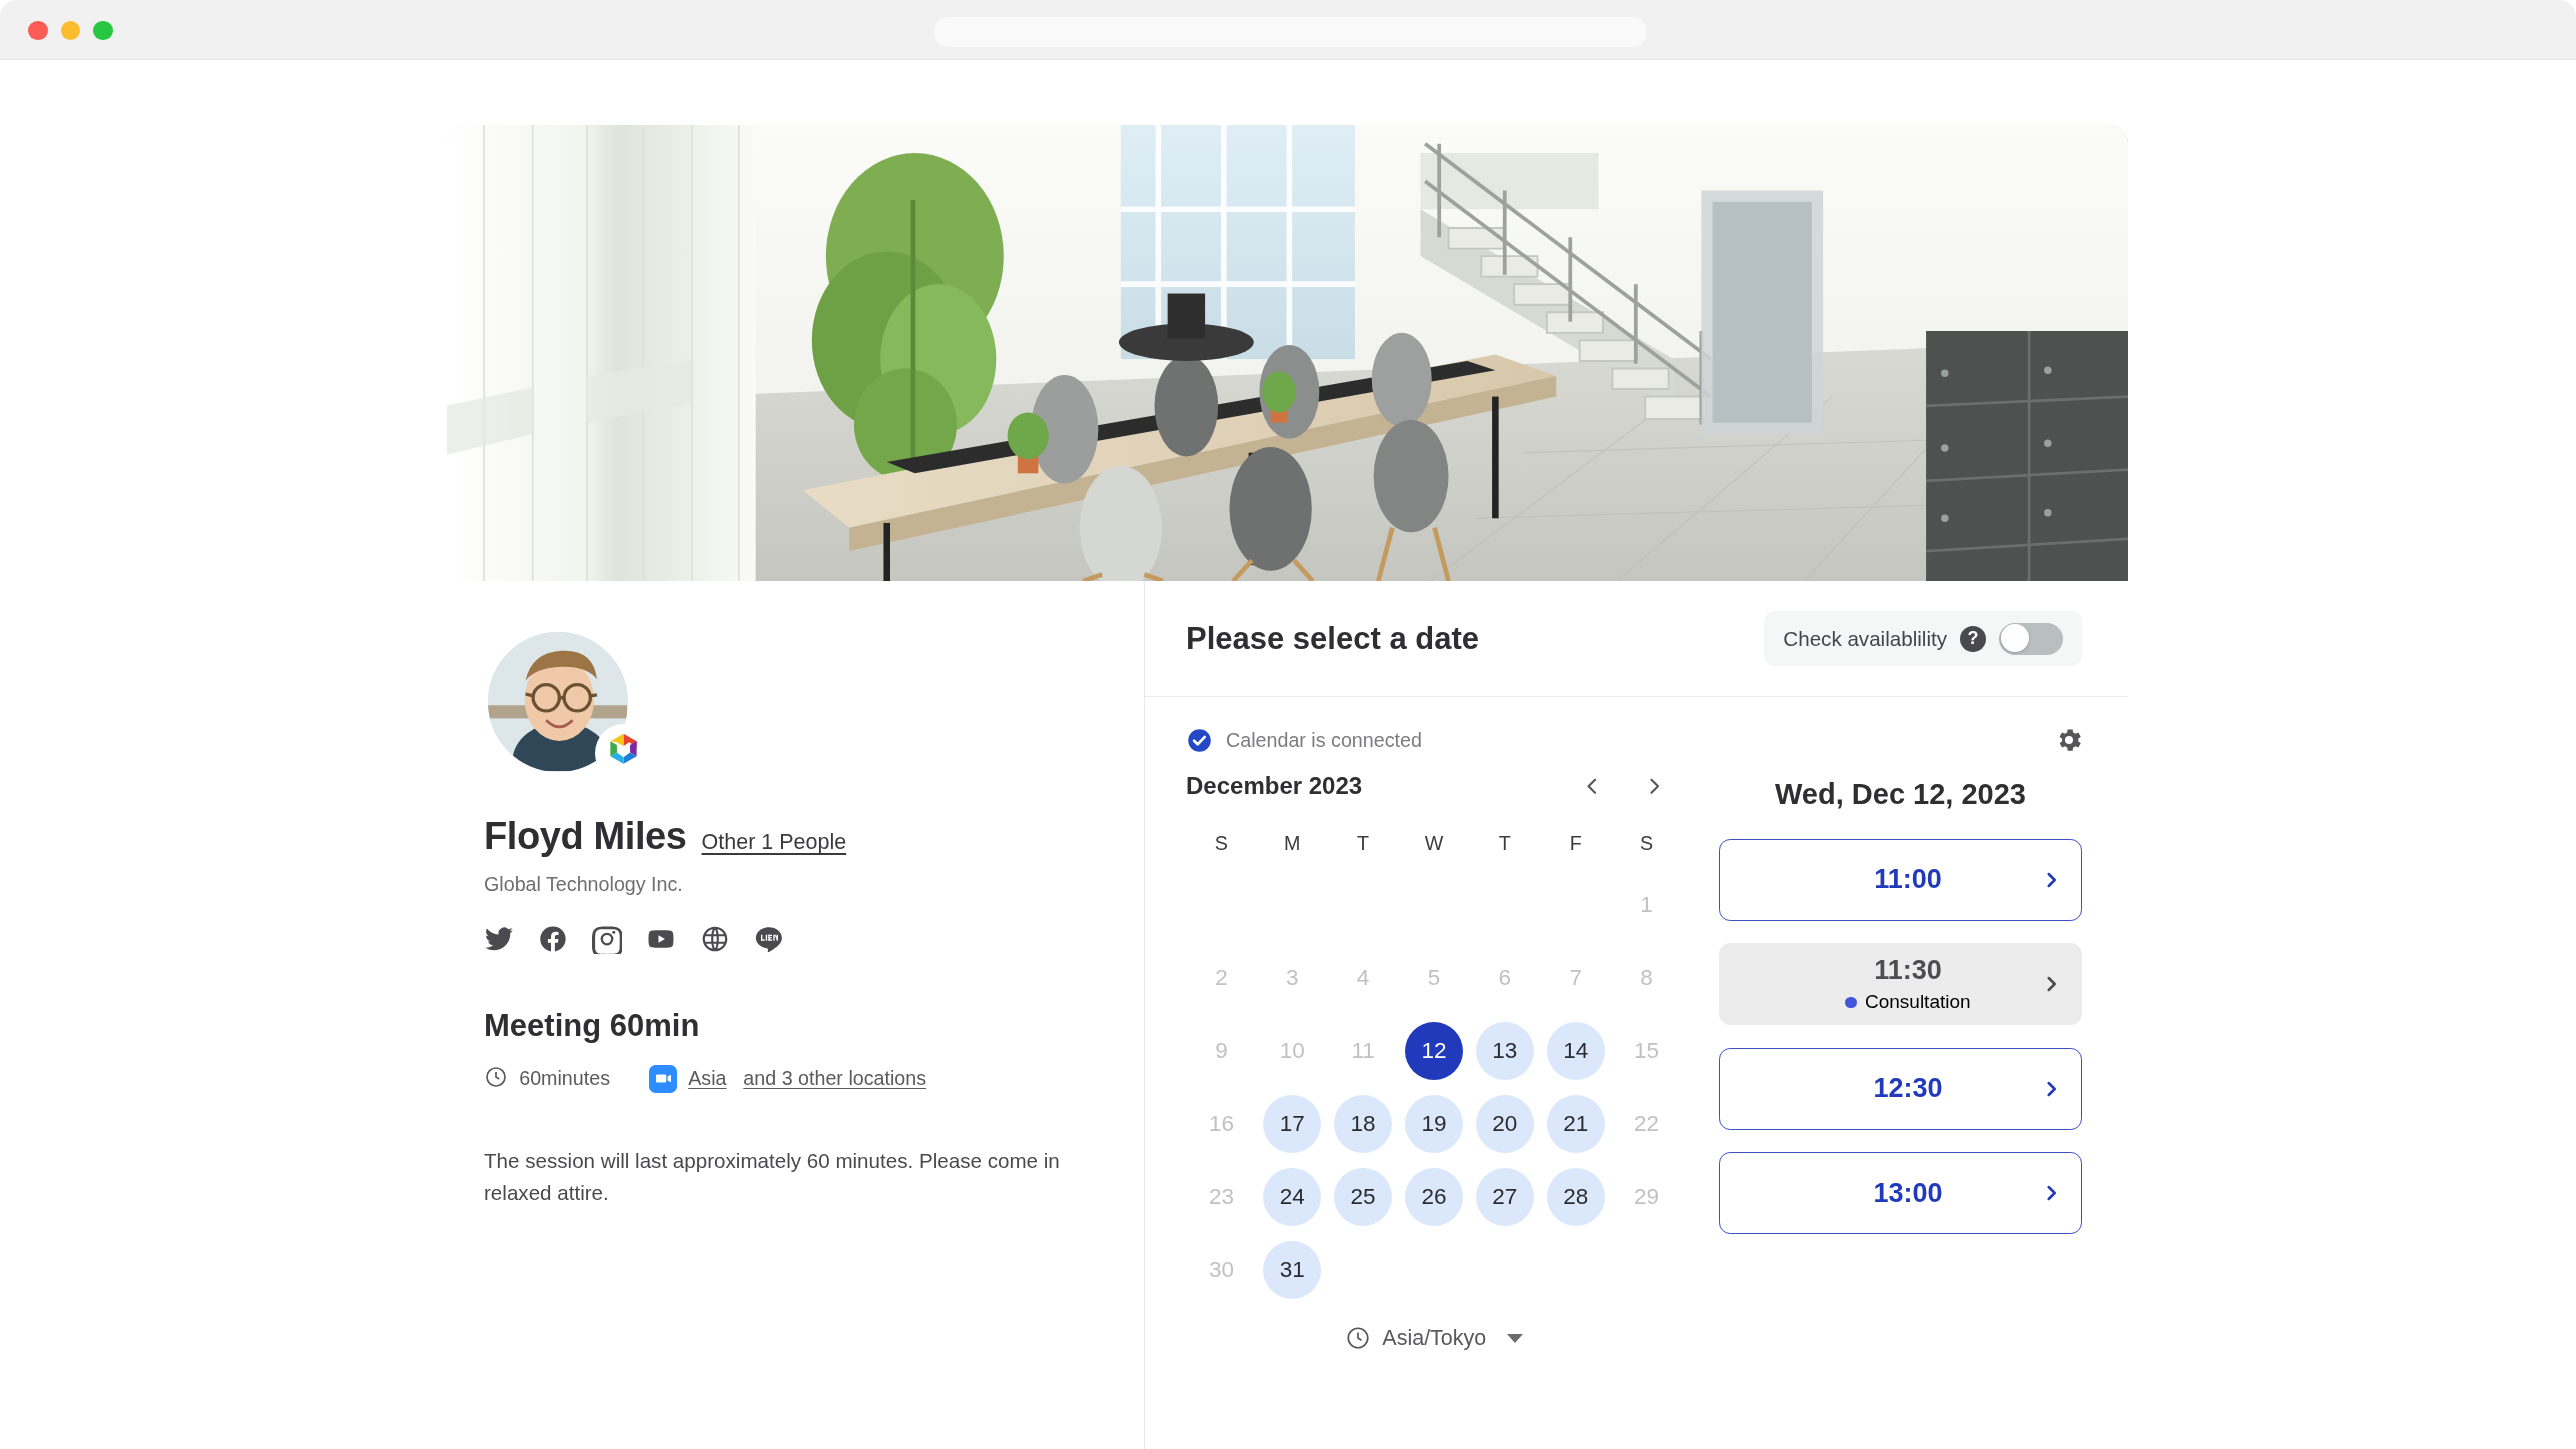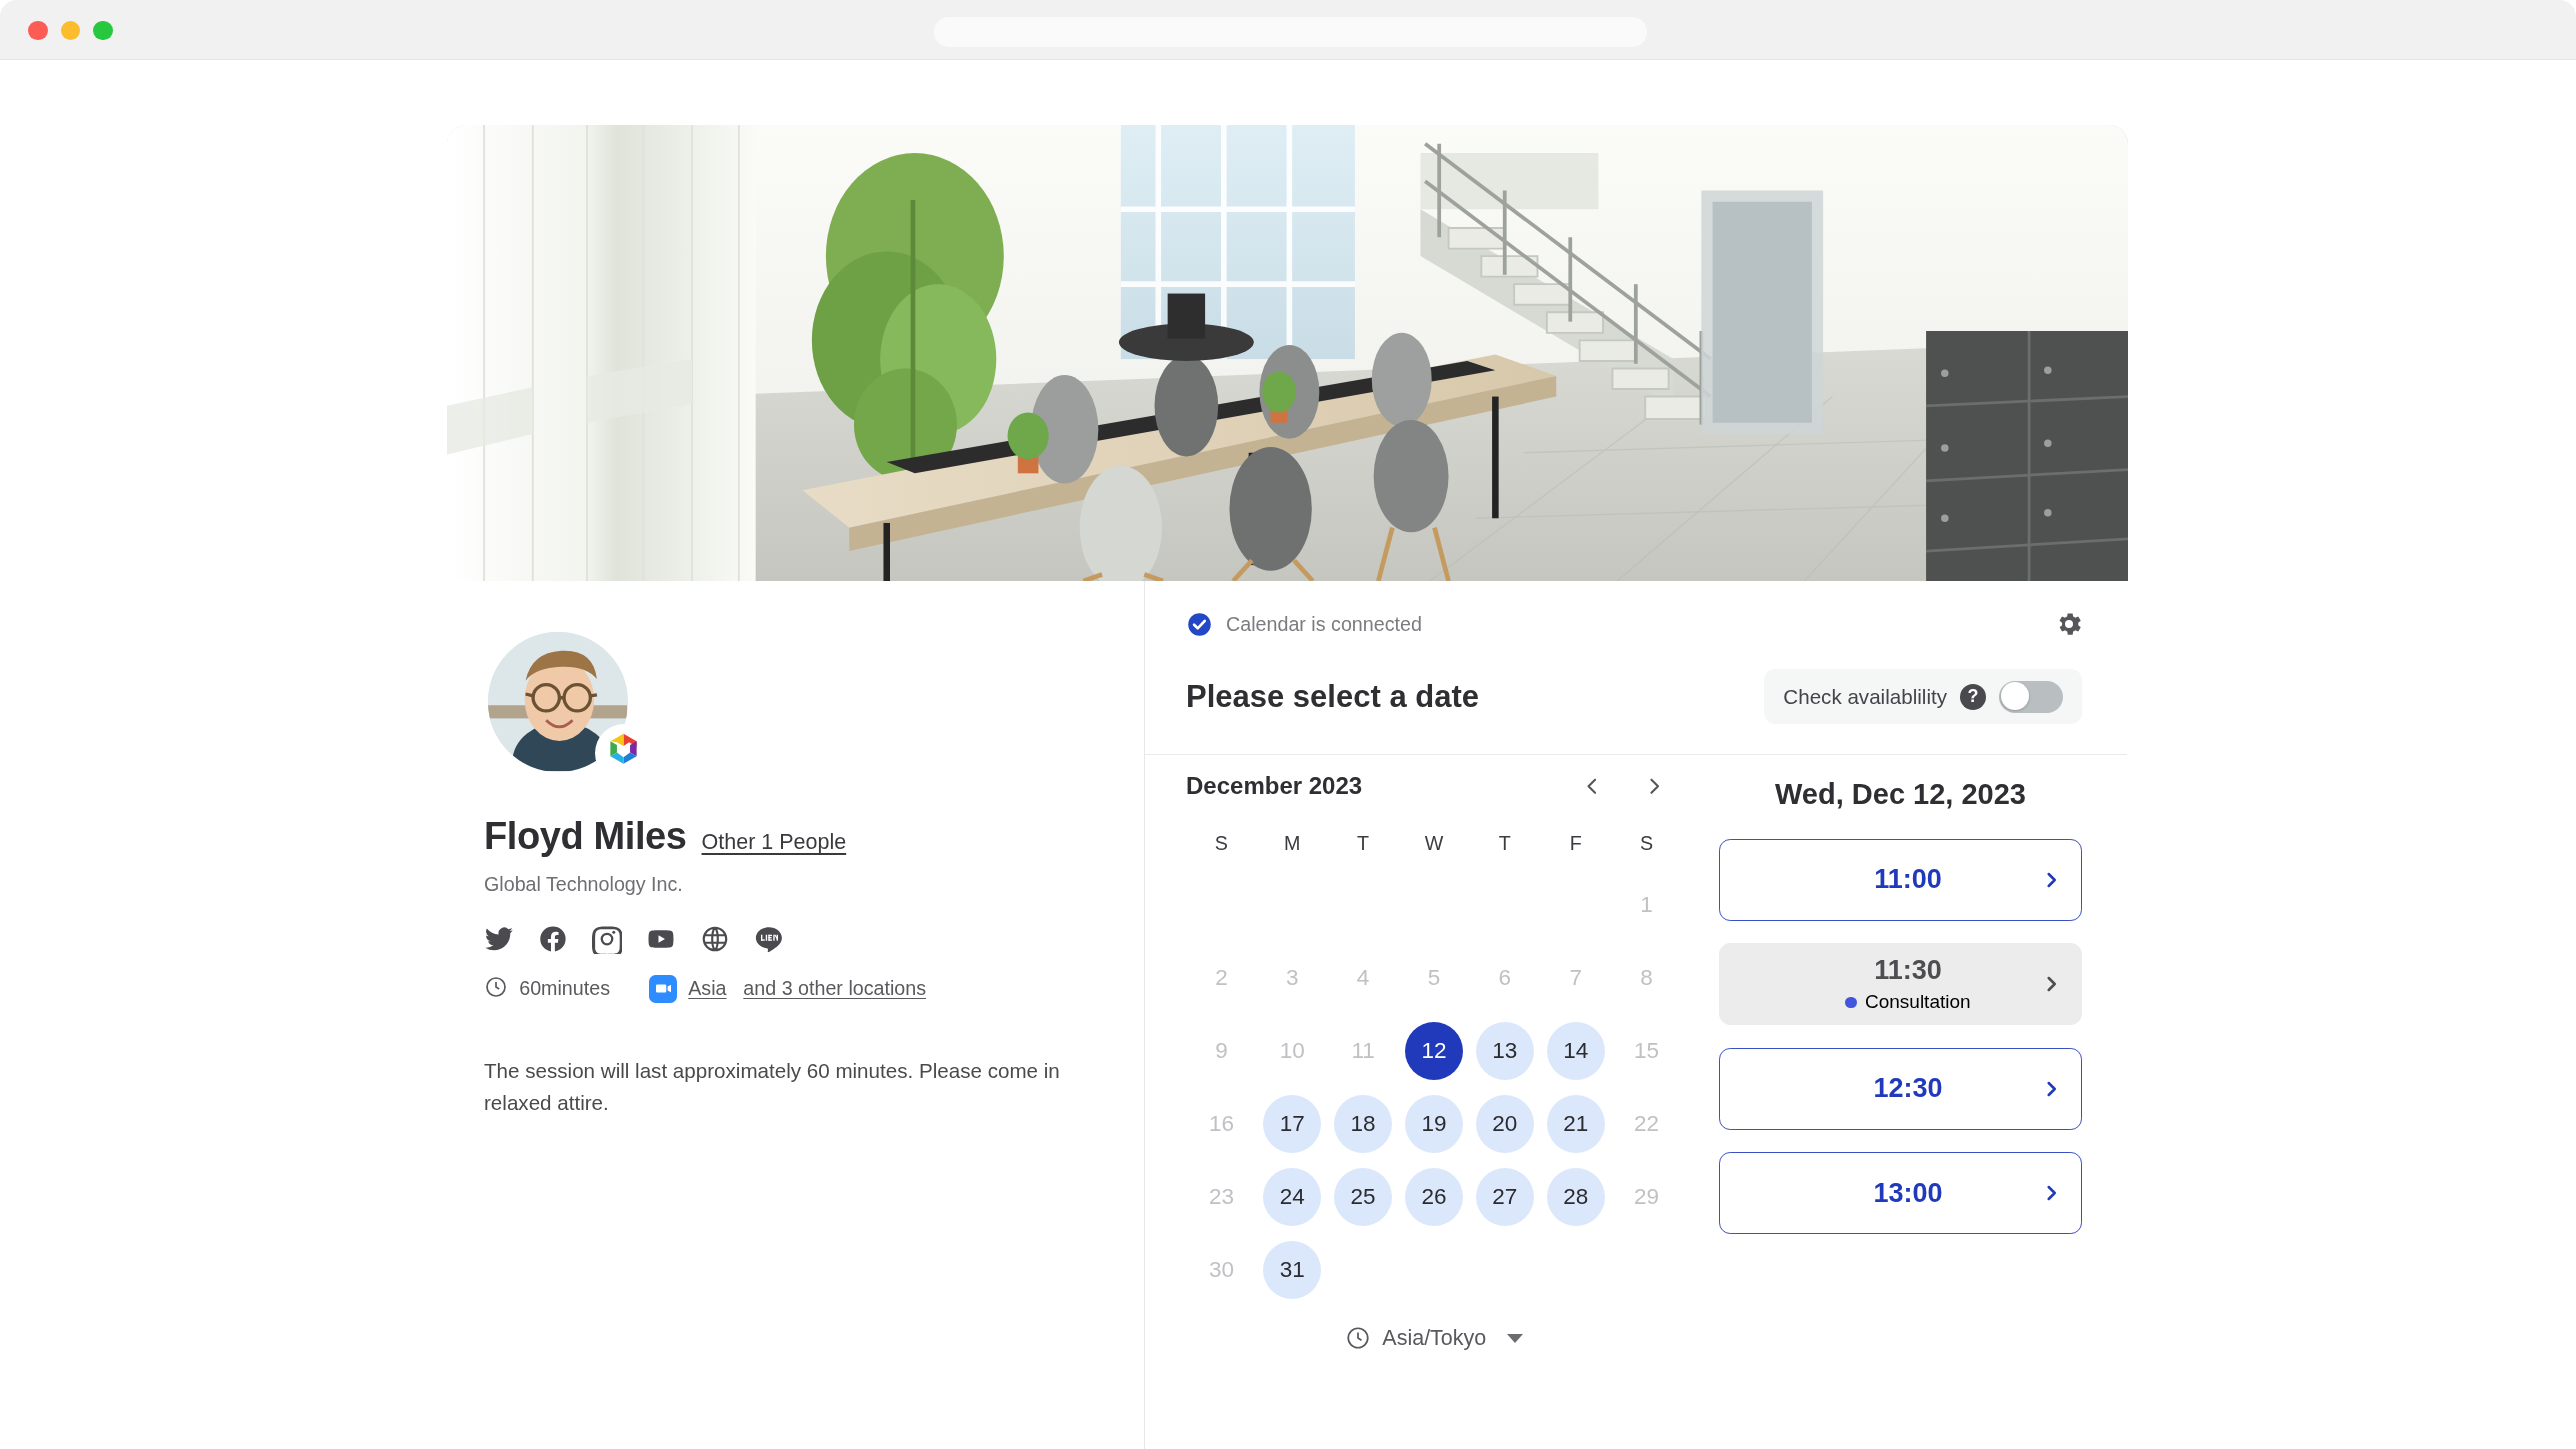--- a/index.html
+++ b/index.html
@@ -450,20 +450,21 @@
                   <rect x="11.5" y="10.4" width="2.5" height="1.1"></rect>
                   <rect x="11.5" y="12.3" width="2.9" height="1.1"></rect>
                   <rect x="15.4" y="8.6" width="1.1" height="4.8"></rect>
                   <rect x="18.1" y="8.6" width="1.1" height="4.8"></rect>
                   <path d="M16.2 8.6h1.1l1.9 3.2-.9.6z"></path>
                 </g>
               </svg>
           </span>
         </div>
 
+        <div id="meeting-title">Meeting 60min</div>
 
         <div id="meeting-meta">
           <div class="meta-item">
             <span>
               <svg width="24" height="24" viewBox="0 0 24 24" fill="none" stroke="#5a5a5e" stroke-width="1.7">
                 <circle cx="12" cy="12" r="9"></circle>
                   <path d="M12 7v5l3.2 2"></path>
               </svg>
             </span>
             <span class="meta-text">60minutes</span>
@@ -476,47 +477,47 @@
             </span>
             <span id="zoom-label">Asia</span>
             <a id="zoom-locations-link">and 3 other locations</a>
           </div>
         </div>
 
         <div id="meeting-description">The session will last approximately 60 minutes. Please come in relaxed attire.</div>
       </div>
 
       <div id="right-panel">
-
-        <div id="calendar-status-row">
-          <div id="calendar-status-left">
-            <span id="calendar-check-icon">
-              <svg width="27" height="27" viewBox="0 0 24 24">
-                <circle cx="12" cy="12" r="10" fill="#2347c5"></circle>
-                <path d="M7.2 12.2l3.2 3.2 6.3-6.6" fill="none" stroke="#ffffff" stroke-width="2.4" stroke-linecap="round" stroke-linejoin="round"></path>
-              </svg>
-            </span>
-            <span id="calendar-status-text">Calendar is connected</span>
-          </div>
-          <span id="calendar-settings-icon">
-            <svg width="30" height="30" viewBox="0 0 24 24" fill="#55555a">
-              <path d="M19.4 13a7.7 7.7 0 0 0 0-2l2-1.6-2-3.4-2.4 1a7.6 7.6 0 0 0-1.7-1l-.4-2.5H10.9l-.4 2.5a7.6 7.6 0 0 0-1.7 1l-2.4-1-2 3.4L6.5 11a7.7 7.7 0 0 0 0 2l-2 1.6 2 3.4 2.4-1a7.6 7.6 0 0 0 1.7 1l.4 2.5h3.9l.4-2.5a7.6 7.6 0 0 0 1.7-1l2.4 1 2-3.4zM12 15.2A3.2 3.2 0 1 1 12 8.8a3.2 3.2 0 0 1 0 6.4z"></path>
-            </svg>
-          </span>
-        </div>
 
         <div id="select-date-header">
           <div id="select-date-title">Please select a date</div>
           <div id="availability-toggle-group">
             <span id="availability-label">Check availablility</span>
             <span id="help-icon">?</span>
             <span id="availability-toggle">
               <span class="knob"></span>
             </span>
           </div>
+        </div>
+
+        <div id="calendar-status-row">
+          <div id="calendar-status-left">
+            <span id="calendar-check-icon">
+              <svg width="27" height="27" viewBox="0 0 24 24">
+                <circle cx="12" cy="12" r="10" fill="#2347c5"></circle>
+                <path d="M7.2 12.2l3.2 3.2 6.3-6.6" fill="none" stroke="#ffffff" stroke-width="2.4" stroke-linecap="round" stroke-linejoin="round"></path>
+              </svg>
+            </span>
+            <span id="calendar-status-text">Calendar is connected</span>
+          </div>
+          <span id="calendar-settings-icon">
+            <svg width="30" height="30" viewBox="0 0 24 24" fill="#55555a">
+              <path d="M19.4 13a7.7 7.7 0 0 0 0-2l2-1.6-2-3.4-2.4 1a7.6 7.6 0 0 0-1.7-1l-.4-2.5H10.9l-.4 2.5a7.6 7.6 0 0 0-1.7 1l-2.4-1-2 3.4L6.5 11a7.7 7.7 0 0 0 0 2l-2 1.6 2 3.4 2.4-1a7.6 7.6 0 0 0 1.7 1l.4 2.5h3.9l.4-2.5a7.6 7.6 0 0 0 1.7-1l2.4 1 2-3.4zM12 15.2A3.2 3.2 0 1 1 12 8.8a3.2 3.2 0 0 1 0 6.4z"></path>
+            </svg>
+          </span>
         </div>
 
         <div id="right-columns">
 
           <div id="calendar-column">
             <div id="calendar-nav-row">
               <div id="calendar-month-label">December 2023</div>
               <div id="calendar-nav-buttons">
                 <span class="cal-nav-btn">
                   <svg width="22.5" height="22.5" viewBox="0 0 24 24" fill="none" stroke="#55555a" stroke-width="2.2" stroke-linecap="round" stroke-linejoin="round">

